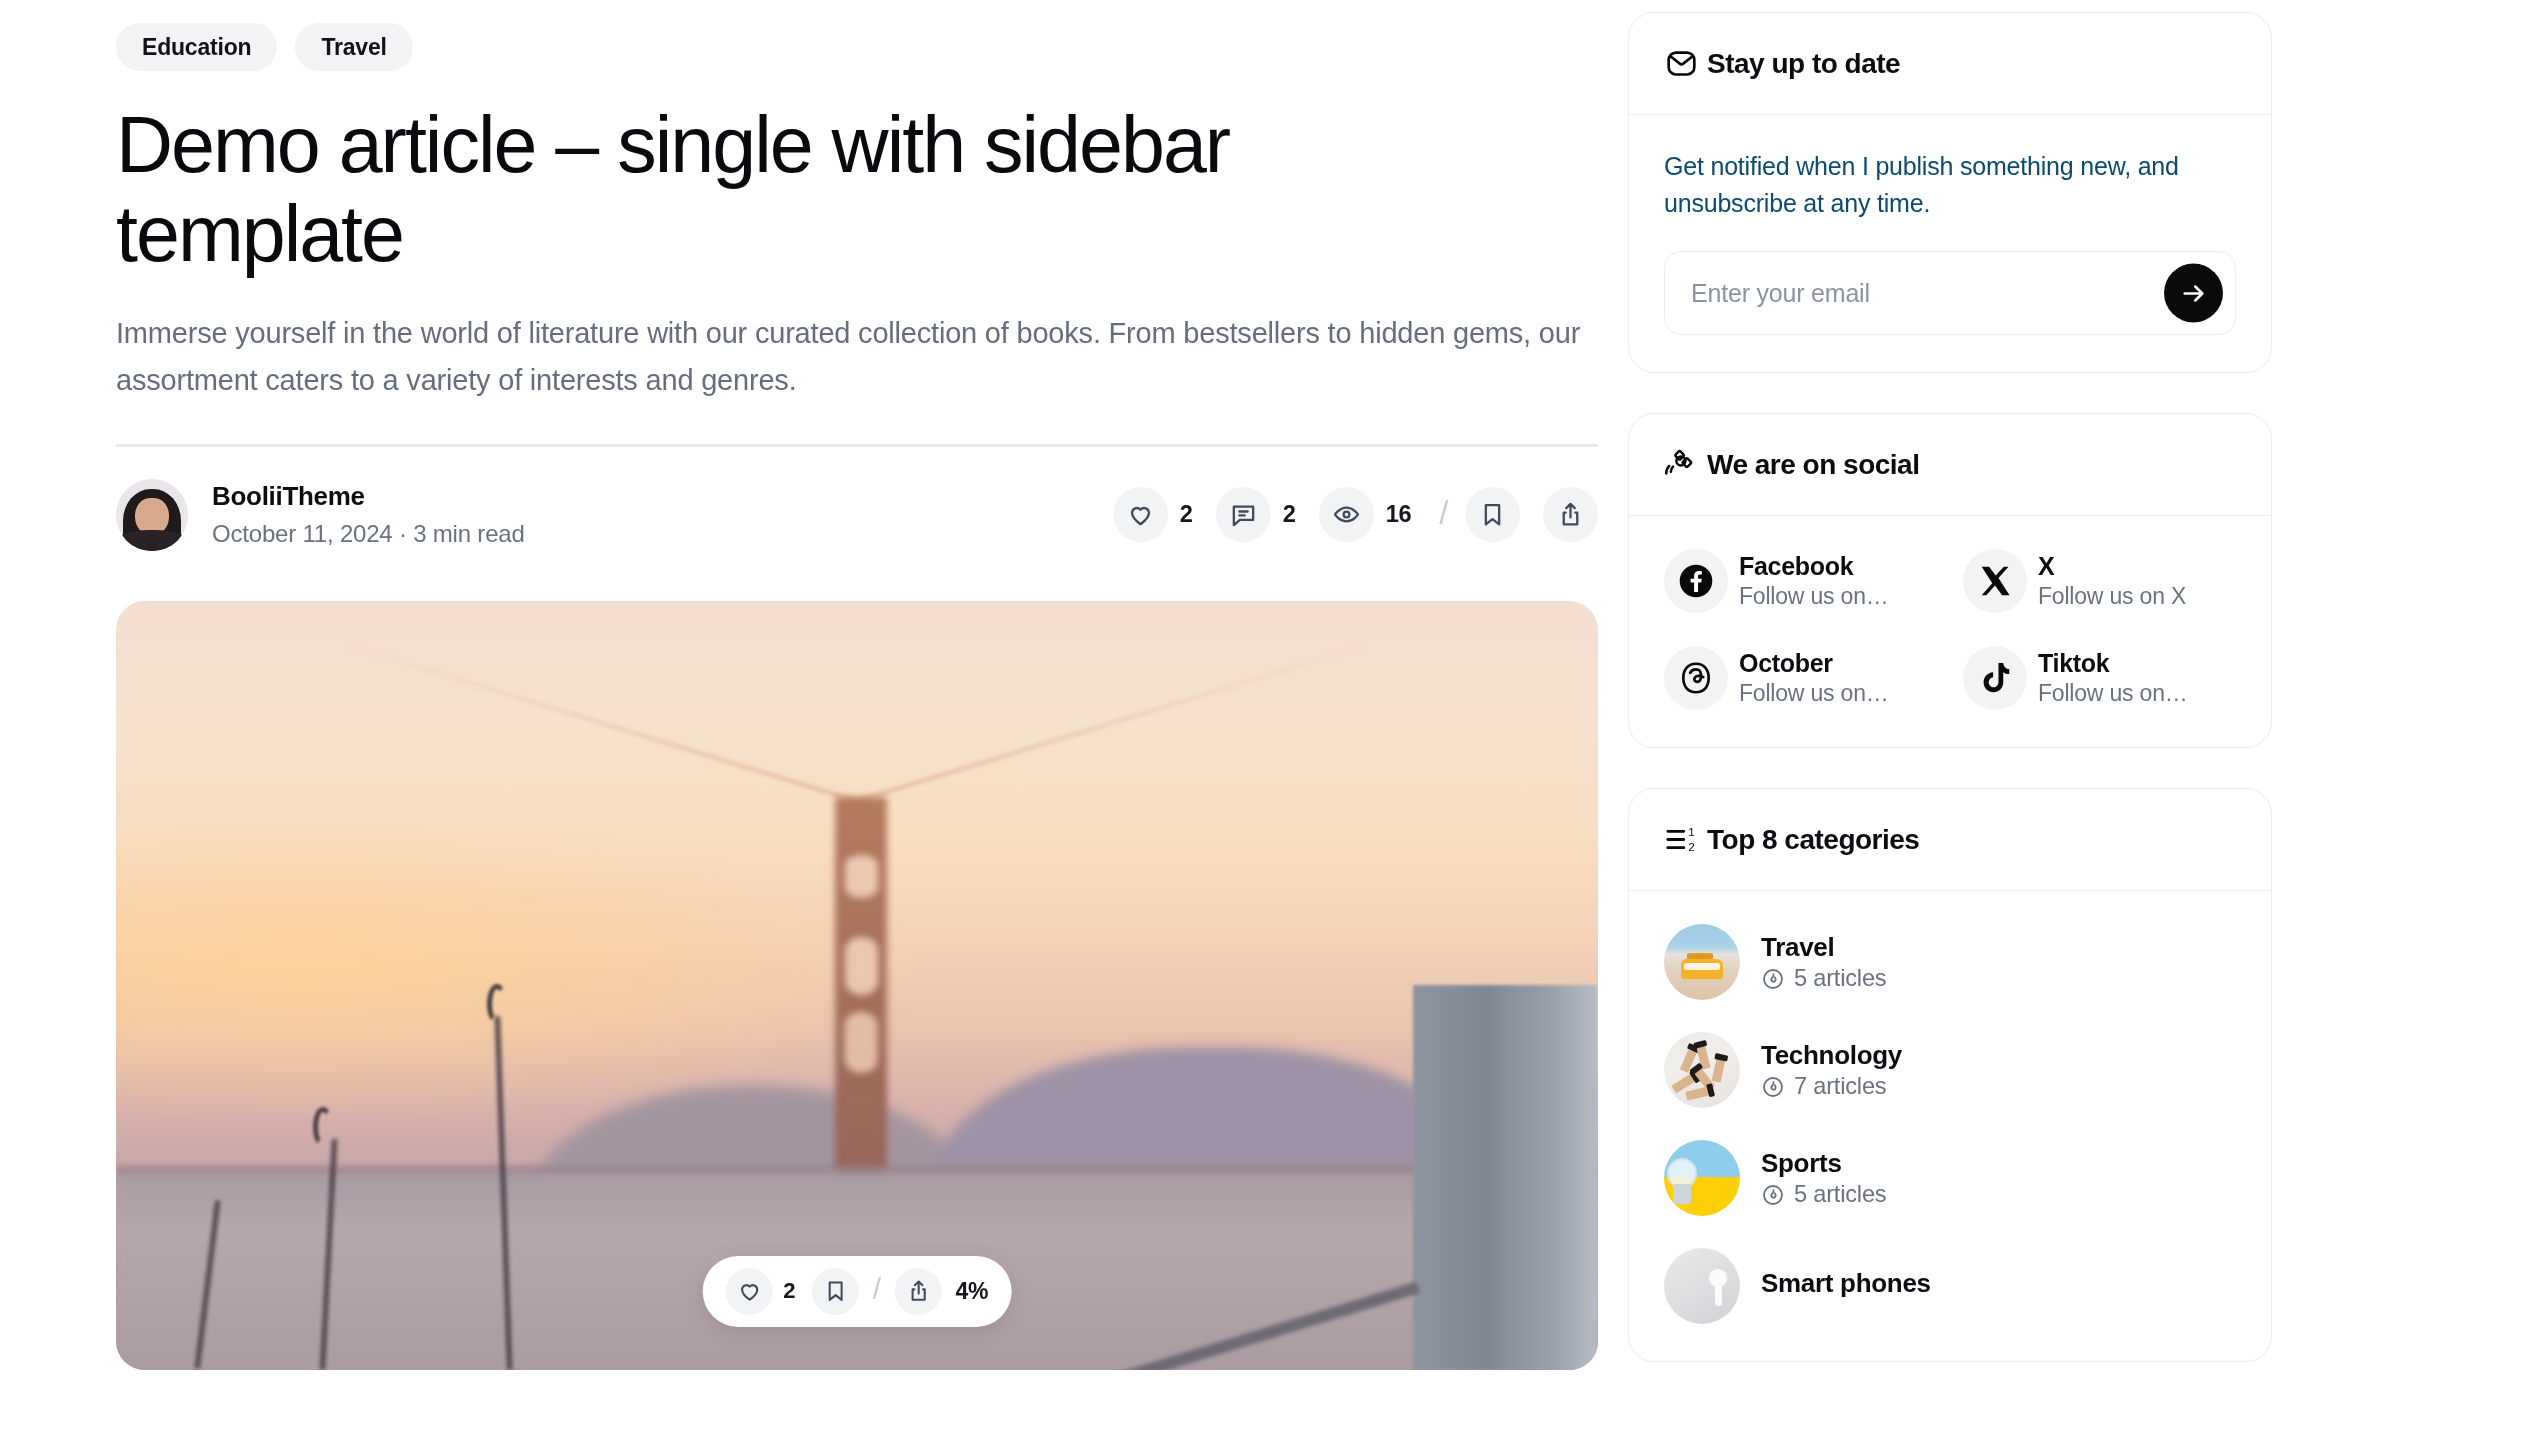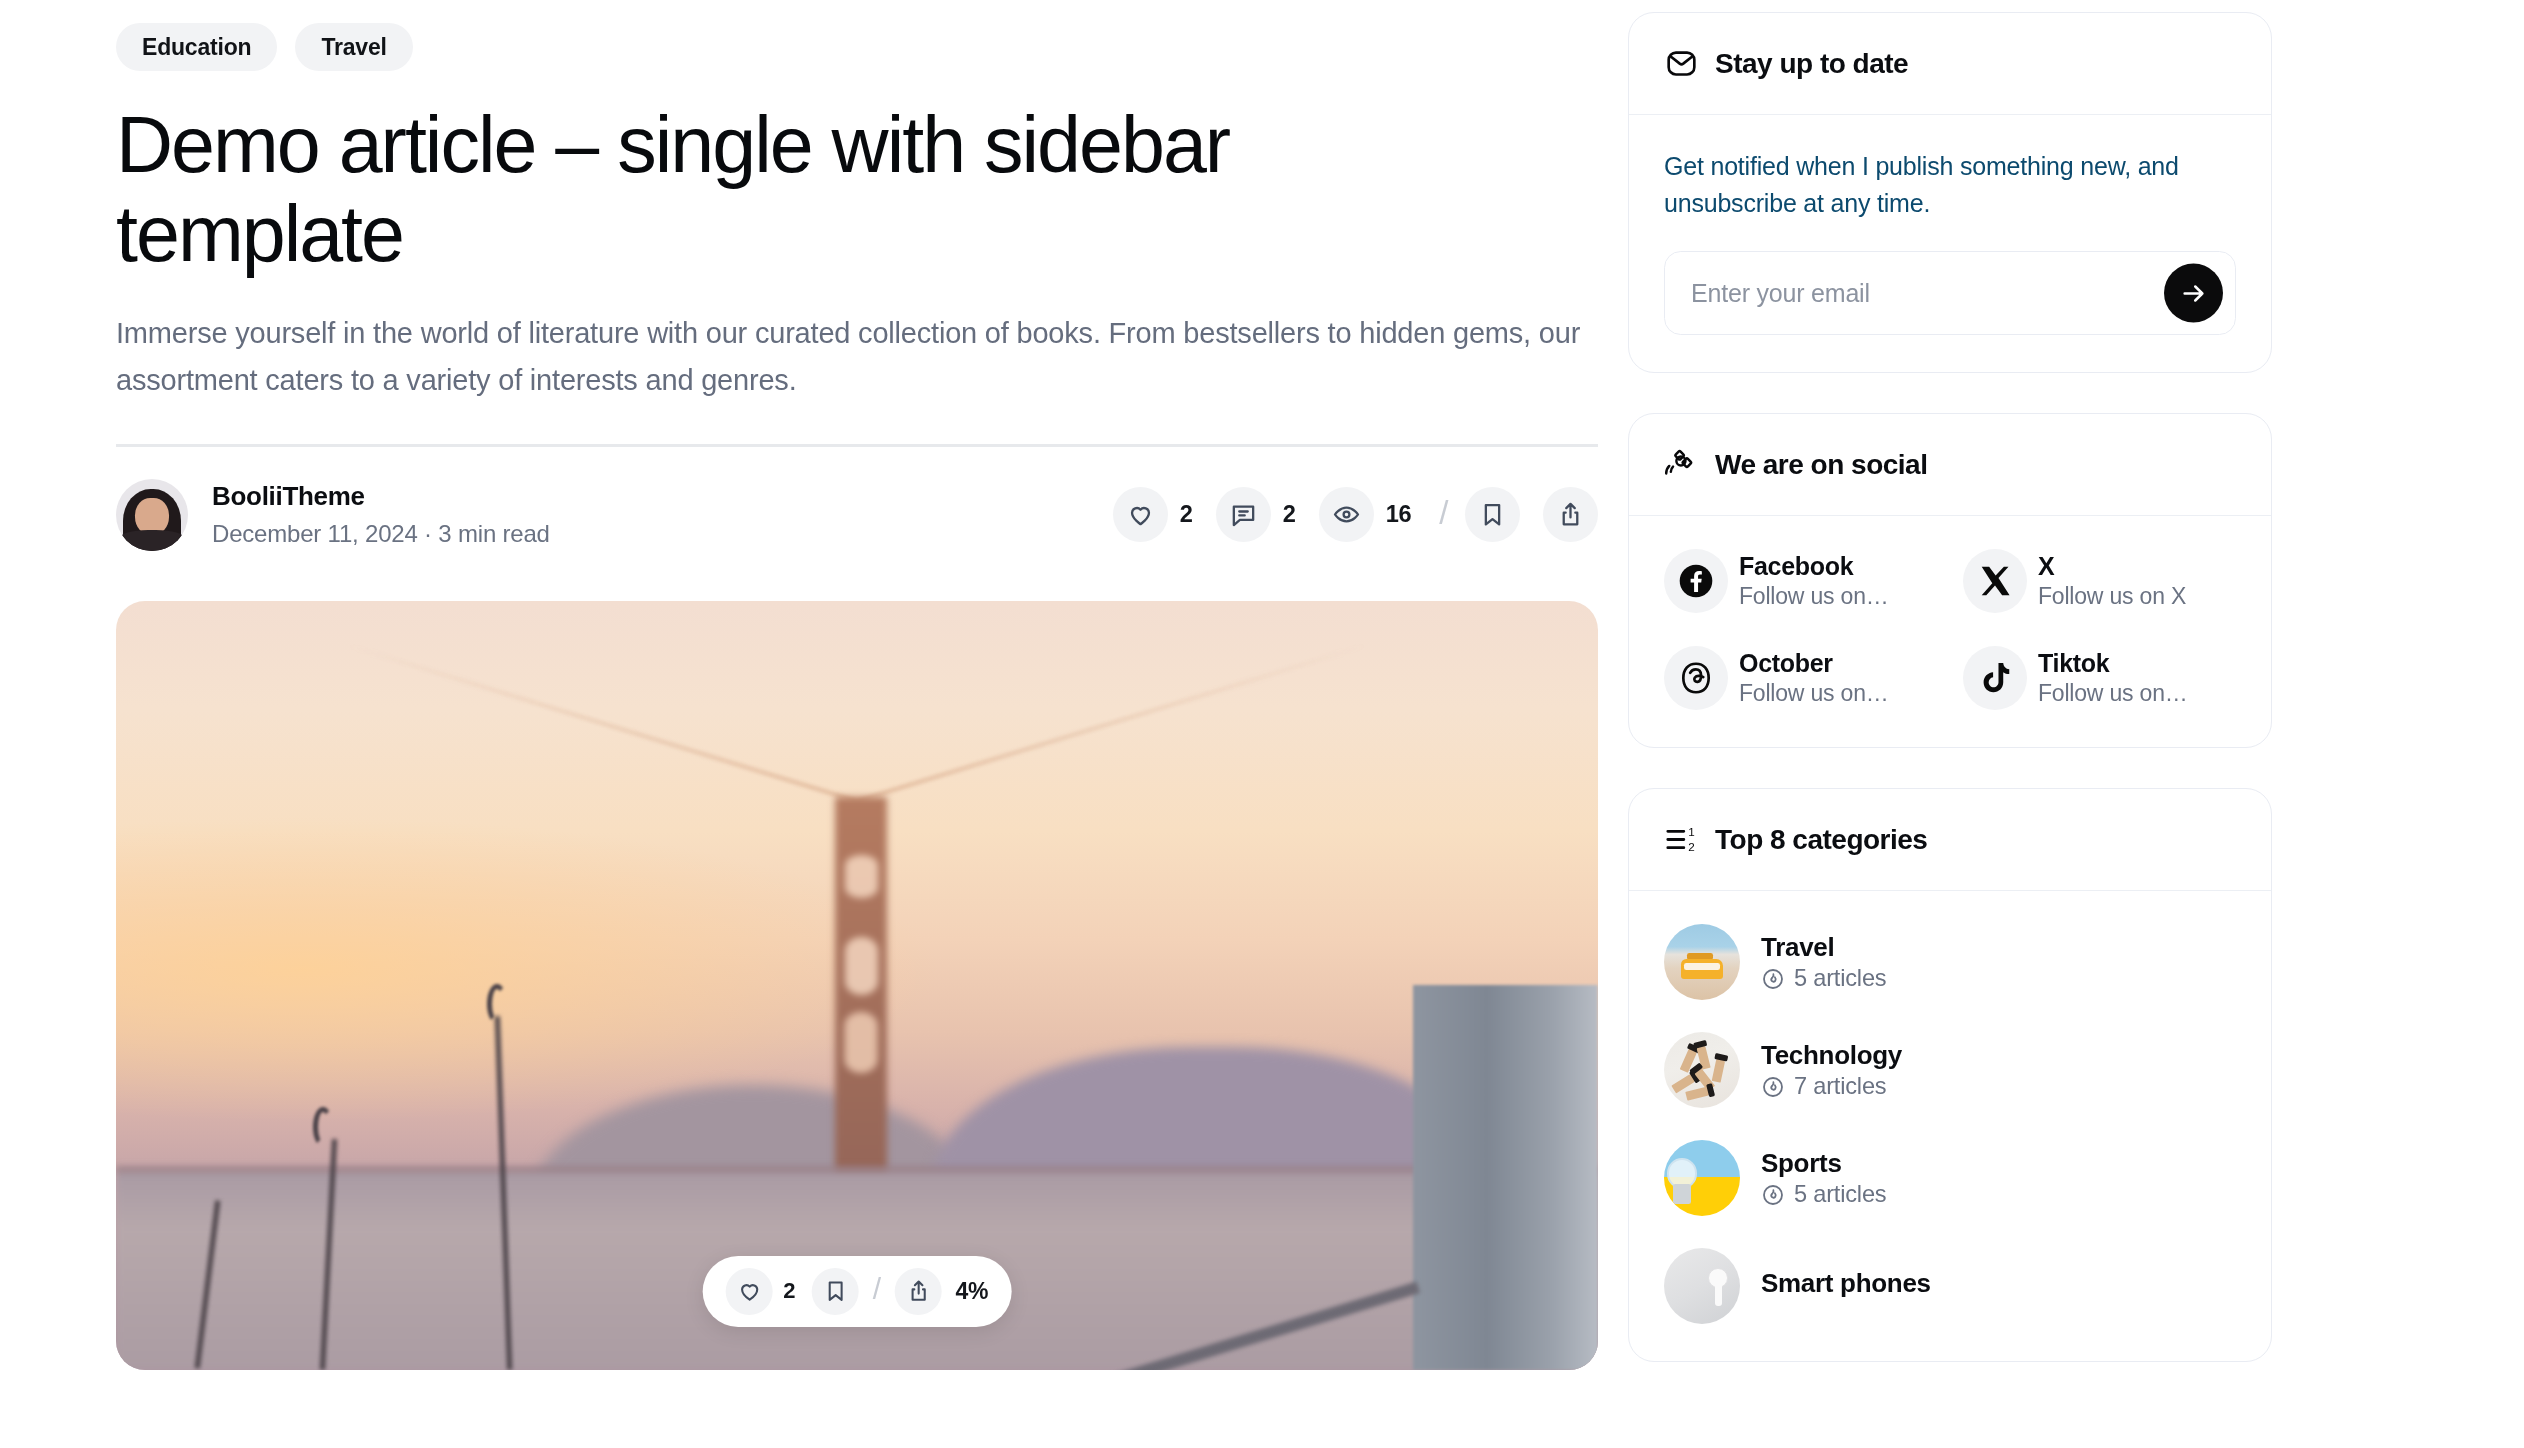--- a/index.html
+++ b/index.html
@@ -265,21 +265,21 @@
     display: flex; flex-direction: column; gap: 40px;
   }
 
   .card {
     background: #ffffff;
     border: 1.5px solid #e9ecf3;
     border-radius: 26px;
     overflow: hidden;
   }
   .card-head {
-    display: flex; align-items: center; gap: 16px;
+    display: flex; align-items: center; gap: 8px;
     padding: 33px 35px;
     border-bottom: 1.5px solid #eceff4;
   }
   .card-head-icon { width: 35px; height: 35px; flex: 0 0 auto; }
   .card-head-icon svg { width: 35px; height: 35px; display:block; }
   .card-title {
     font-size: 28px; font-weight: 700; color: #0b0d11;
     letter-spacing: -0.5px;
   }
   .card-body { padding: 33px 35px 37px 35px; }
@@ -410,21 +410,21 @@
     <div class="meta-divider"></div>
 
     <div class="meta-row">
       <div class="avatar">
         <div class="hair"></div>
           <div class="face"></div>
           <div class="body"></div>
       </div>
       <div class="author-block">
         <div class="author-name">BooliiTheme</div>
-        <div class="author-sub">December 11, 2024 · 3 min read</div>
+        <div class="author-sub">October 11, 2024 · 3 min read</div>
       </div>
 
       <div class="meta-spacer"></div>
 
       <div class="stats-row">
 
         <div class="stat">
           <div class="icon-btn">
             <svg viewBox="0 0 24 24" fill="none" stroke="#414b5c" stroke-width="1.9" stroke-linecap="round" stroke-linejoin="round">
               <path d="M12 20s-7-4.6-7-9.4A4 4 0 0 1 12 8a4 4 0 0 1 7 2.6C19 15.4 12 20 12 20z"></path>

